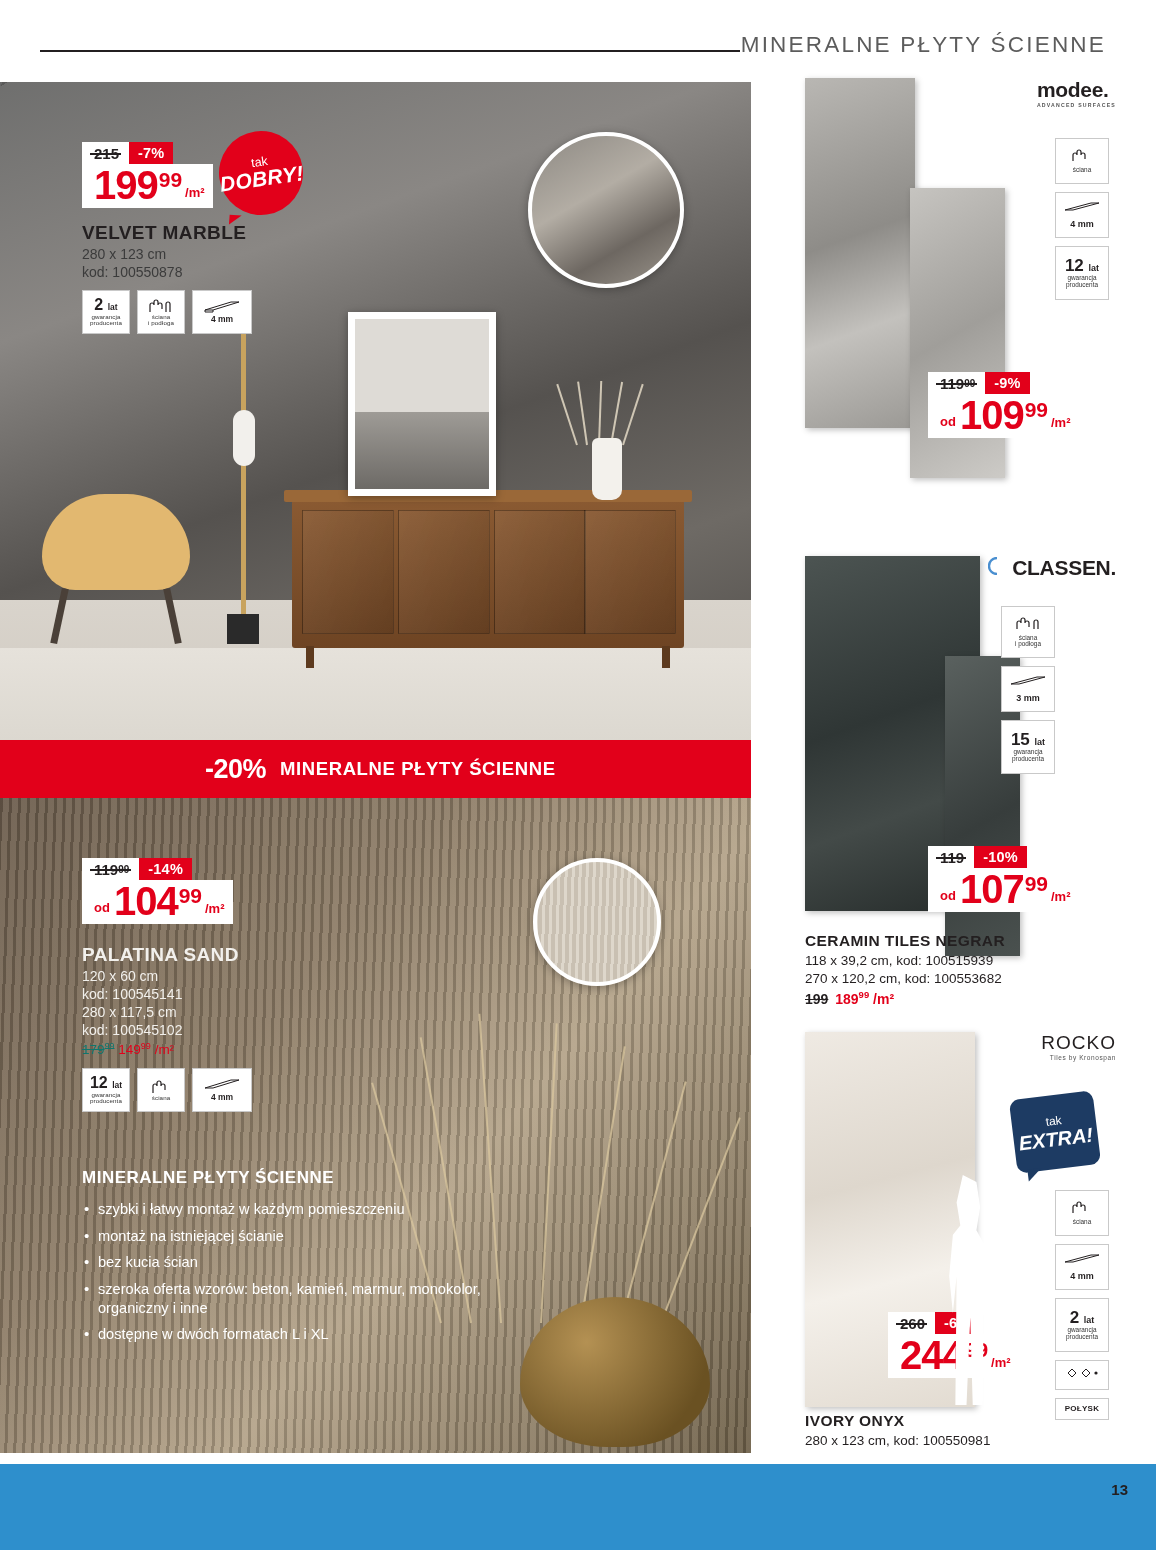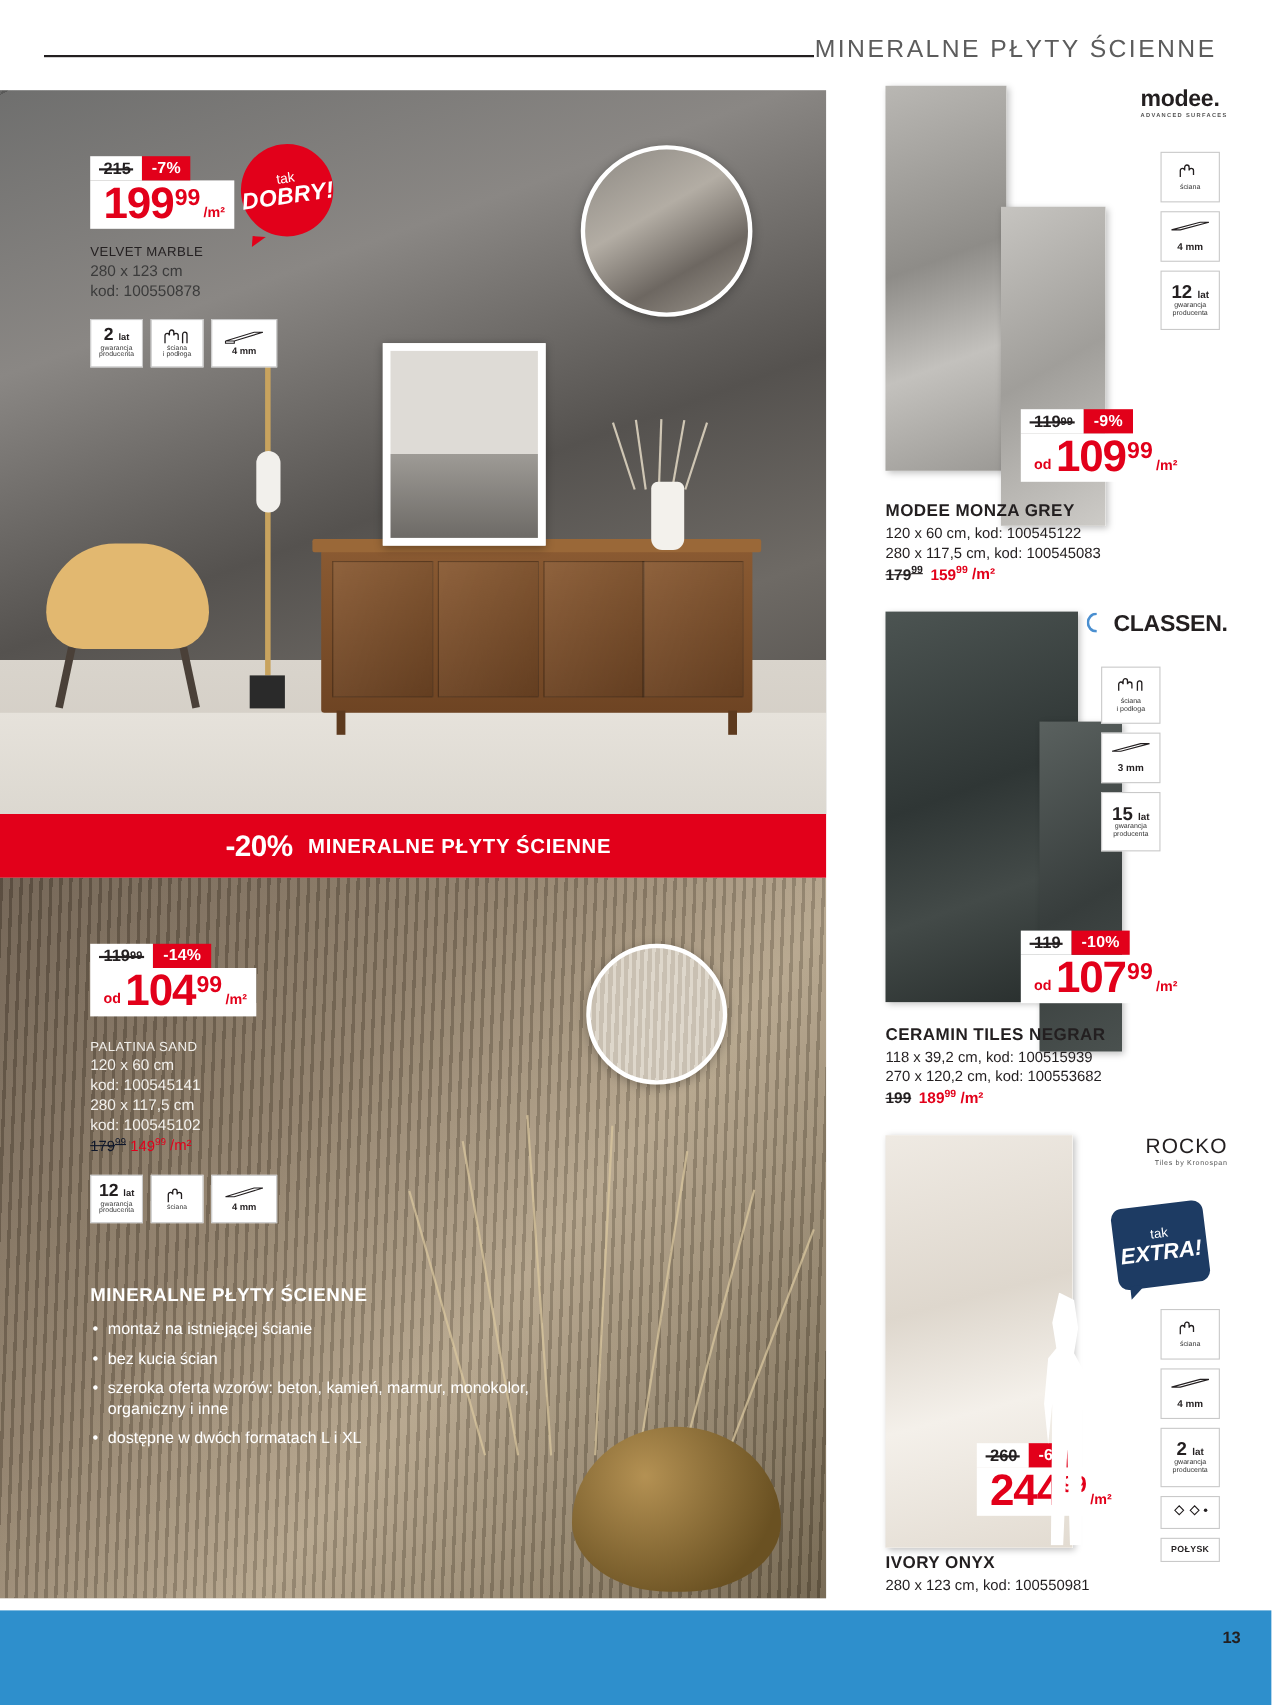--- a/index.html
+++ b/index.html
@@ -146,29 +146,29 @@
   .badge-dobry .t1 { font-size: 12.5px; margin-bottom: -2px; }
   .badge-dobry .t2 { font-size: 21px; font-weight: 700; font-style: italic; letter-spacing: .3px; }
   .badge-dobry::after {
     content: ""; position: absolute; left: 4px; bottom: -6px;
     border-left: 12px solid #e2001a; border-bottom: 10px solid transparent;
     transform: rotate(12deg);
   }
 
   
   .hero-caption { position: absolute; z-index: 6; color: #231f20; }
-  .hc-name { font-size: 12px; font-weight: 400; letter-spacing: .4px; }
+  .hc-name { font-size: 19px; font-weight: 700; letter-spacing: .4px; }
   .hc-line { font-size: 14px; color: #3b3b3b; margin-top: 2px; }
   .hero-caption.light .hc-name,
   .hero-caption.light .hc-line { color: #f2f0ec; }
   .hc-strike {
     font-size: 13.5px; color: #e2001a; margin-top: 2px;
   }
   .hc-strike .old { color: #231f20; text-decoration: line-through; }
-  .hero-caption.light .hc-strike .old { color: #0f172a; }
+  .hero-caption.light .hc-strike .old { color: #0f766e; }
 
   
   .chips { display: flex; gap: 7px; align-items: stretch; }
   .chip {
     background: #fff; border: 1px solid #c9c9c9; width: 48px; height: 44px;
     display: flex; flex-direction: column; align-items: center; justify-content: center;
     text-align: center; line-height: 1.05;
   }
   .chip.wide { width: 60px; }
   .chip .big { font-size: 16px; font-weight: 700; }
@@ -446,20 +446,21 @@
             <path d="M2 10 L28 2 L36 2 L10 10 Z" fill="none" stroke="#231f20" stroke-width="1"></path>
           </svg>
       </span>
       <div class="mm">4 mm</div>
     </div>
   </div>
 
   <div class="bullets">
     <h3>MINERALNE PŁYTY ŚCIENNE</h3>
     <ul>
+      <li>szybki i łatwy montaż w każdym pomieszczeniu</li>
       <li>montaż na istniejącej ścianie</li>
       <li>bez kucia ścian</li>
       <li>szeroka oferta wzorów: beton, kamień, marmur, monokolor, organiczny i inne</li>
       <li>dostępne w dwóch formatach L i XL</li>
     </ul>
   </div>
 
   <div class="brandtext brand" style="top:78px;">
     <span>modee.</span>
     <div style="font-size:5.2px; letter-spacing:1.2px; text-align:right; color:#555;">ADVANCED SURFACES</div>
@@ -504,30 +505,20 @@
       <div class="pc-disc">-9%</div>
     </div>
     <div class="pc-main">
       <span class="pc-od">od</span>
       <span class="pc-int">109</span>
       <span class="pc-cent">99</span>
       <span class="pc-unit">/m²</span>
     </div>
   </div>
 
-  <div class="r-caption" style="top:456px;">
-    <div class="r-name">MODEE MONZA GREY</div>
-    <div class="r-line">120 x 60 cm, kod: 100545122</div>
-    <div class="r-line">280 x 117,5 cm, kod: 100545083</div>
-    <div class="r-price">
-      <span class="old"><span>179</span><sup class="sup">99</sup></span>
-      <span><span>159</span><sup class="sup">99</sup></span>
-      <span>/m²</span>
-    </div>
-  </div>
 
   <div class="brand" style="top:556px; display:flex; align-items:center; gap:6px;">
     <span>
       <svg width="18" height="18" viewBox="0 0 18 18">
           <path d="M9 1 C4 1 1 5 1 9 s3 8 8 8" fill="none" stroke="#4a8fd0" stroke-width="2.4"></path>
         </svg>
     </span>
     <span class="brandtext">CLASSEN.</span>
   </div>
 

